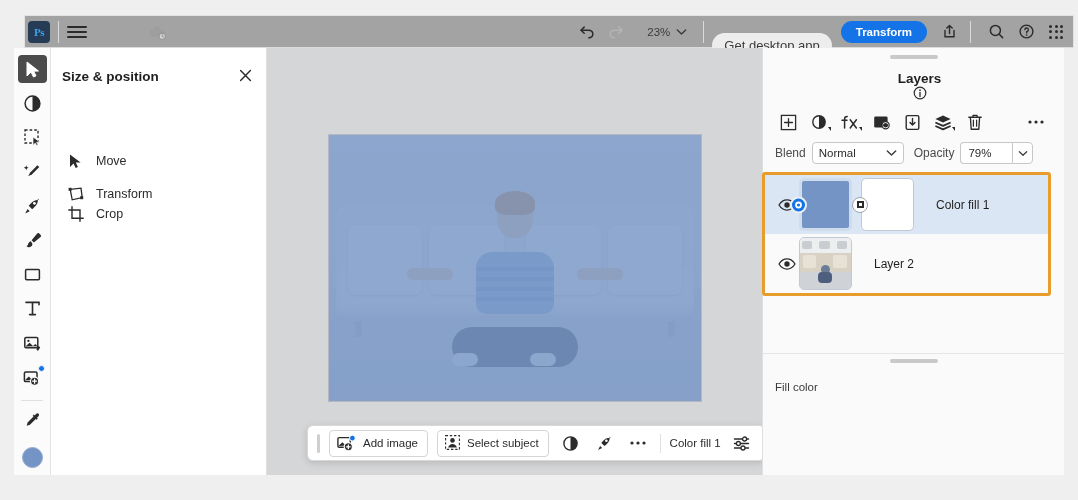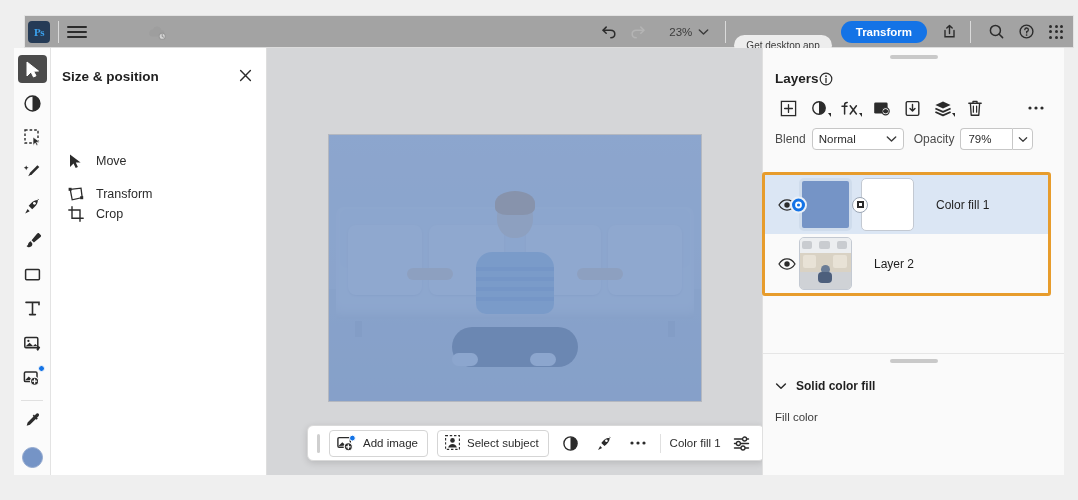--- a/index.html
+++ b/index.html
@@ -25,21 +25,21 @@
   }
   .tb-sep { width:1px; height:22px; background:#dadada; margin:0 8px; }
   .hamburger { width:20px; height:20px; display:flex; flex-direction:column;
     justify-content:center; gap:3px; cursor:pointer; }
   .hamburger i { display:block; height:2px; background:#2b2b2b; border-radius:1px; }
   .cloud-icon { margin-left:60px; opacity:.55; display:flex; align-items:center; }
   .spacer { flex:1; }
   .zoomsel { display:flex; align-items:center; gap:6px; font-size:11.5px;
     color:#3b3b3b; margin:0 4px 0 14px; cursor:pointer; padding:3px 4px; }
   .pill-ghost {
-    font-size:10px; color:#3b3b3b; background:#ededed; border-radius:14px;
+    font-size:13px; color:#3b3b3b; background:#ededed; border-radius:14px;
     padding:5px 12px; cursor:pointer; white-space:nowrap;margin-top:27px;
   }
   .pill-blue {
     font-size:11.5px; color:#fff; background:#1473e6; border-radius:14px;
     padding:5px 15px; cursor:pointer; font-weight:600; white-space:nowrap; margin-left:9px;
   }
   .icon-btn { width:26px; height:26px; display:flex; align-items:center;
     justify-content:center; cursor:pointer; margin-left:4px; }
   .grid9 { display:grid; grid-template-columns:repeat(3,3px); grid-template-rows:repeat(3,3px);
     gap:2.5px; }
@@ -131,21 +131,21 @@
   .ctx-sep { width:1px; height:19px; background:#e0e0e0; }
 
   
   .rightpanel {
     position:absolute; left:762px; top:48px; width:302px; height:427px;
     background:#fafafa; border-left:1px solid #e0e0e0;
   }
   .handle { width:48px; height:4px; background:#c9c9c9; border-radius:2px;
     margin:7px auto 0; cursor:row-resize; }
   .panel-title { font-size:13.5px; font-weight:bold; color:#1f1f1f; }
-  .layers-head { display:flex; align-items:center; padding:12px 0 0 12px; }
+  .layers-head { display:flex; align-items:center; padding:12px 0 0 12px;flex-direction:column; }
   .layer-tools { display:flex; align-items:center; padding:9px 12px 0 10px; gap:0; }
   .lt { width:31px; height:26px; display:flex; align-items:center;
     justify-content:center; cursor:pointer; position:relative; }
   .lt .caret { position:absolute; right:4px; bottom:4px; width:0;height:0;
     border-left:3px solid transparent; border-top:4px solid #2b2b2b; }
   .blendrow { display:flex; align-items:center; padding:7px 12px 0 12px; gap:6px; }
   .blendrow label { font-size:12px; color:#4b4b4b; }
   .select {
     display:flex; align-items:center; justify-content:space-between;
     border:1px solid #c7c7c7; border-radius:4px; background:#fff;
@@ -651,25 +651,19 @@
             </div>
           </div>
         </div>
         <div class="layername" style="margin-left:22px">Layer 2</div>
       </div>
     </div>
 
     <div class="props">
       <div class="handle"></div>
 
-      <div class="accordion">
-        <svg width="12" height="8" viewBox="0 0 12 8">
-          <path d="M1.6 2 6 6.2 10.4 2" stroke="#2b2b2b" stroke-width="1.5" fill="none" stroke-linecap="round" stroke-linejoin="round"></path>
-        </svg>
-        <span>Solid color fill</span>
-      </div>
 
       <div class="fl-label">Fill color</div>
 
     </div>
   </div>
 
 </div>
 
 </body></html>

